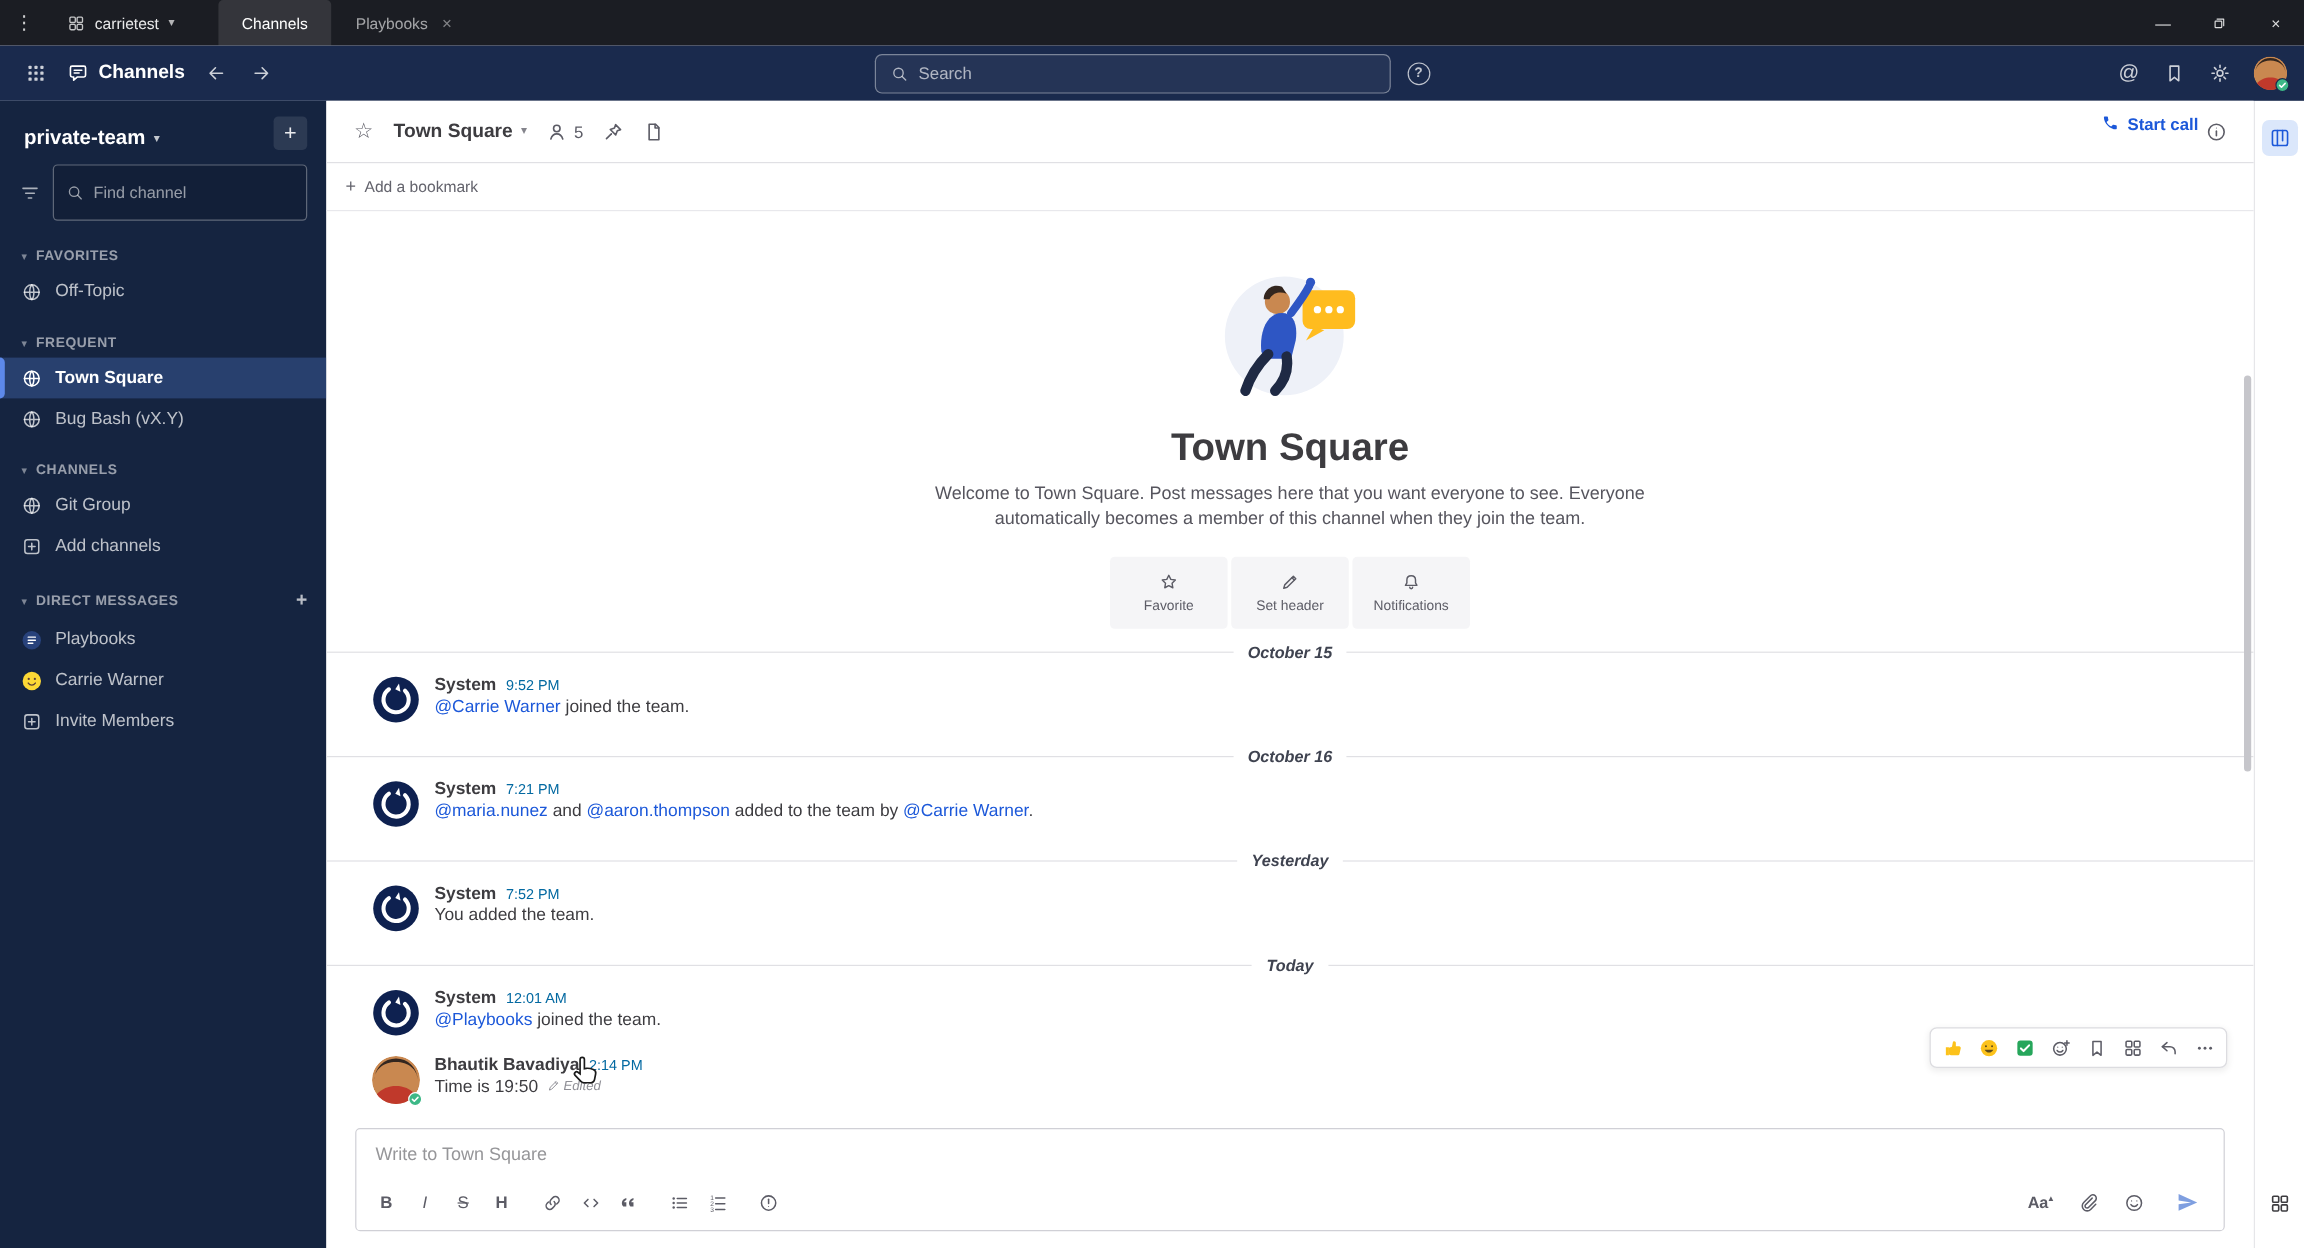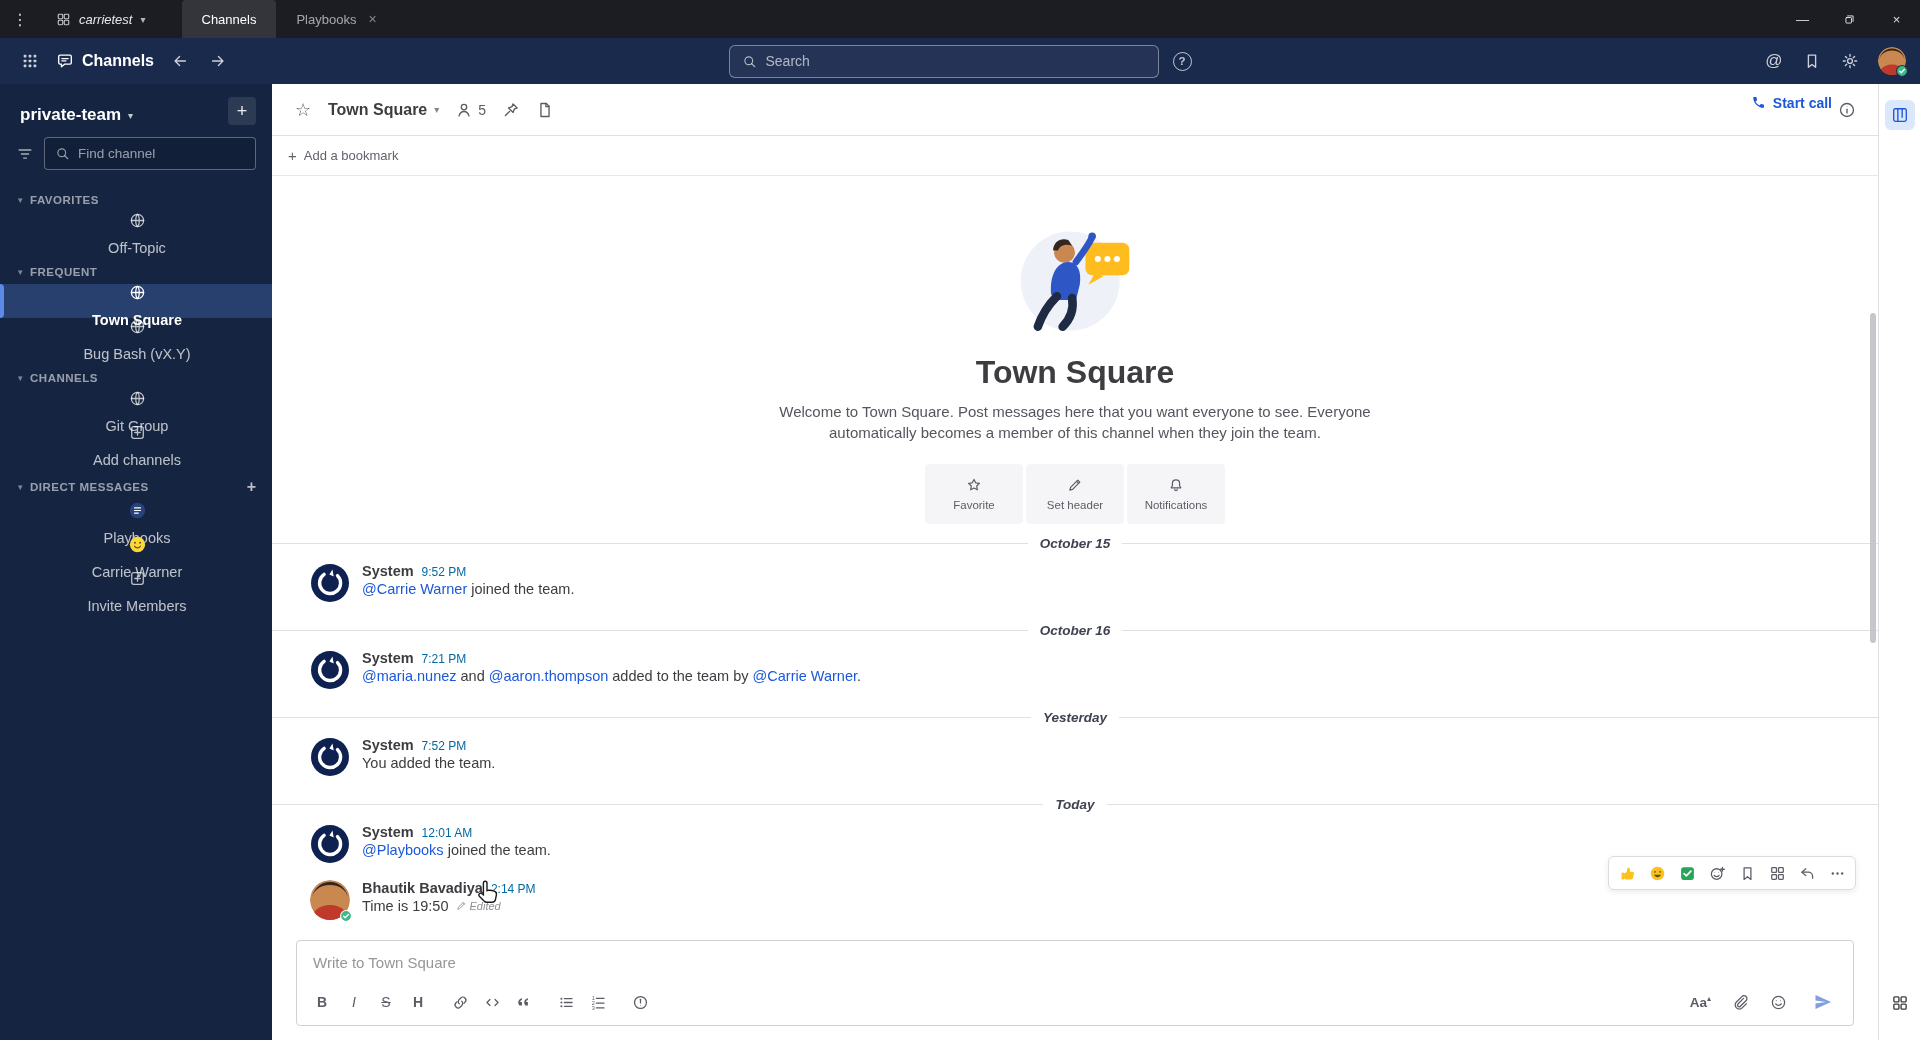--- a/index.html
+++ b/index.html
@@ -10,21 +10,21 @@
   .app { display:flex; flex-direction:column; height:100%; }
   .icon { display:inline-flex; width:18px; height:18px; flex:none; }
   .icon svg { width:100%; height:100%; display:block; }
   .icon.sm { width:15px; height:15px; }
   svg.s * { fill:none; stroke:currentColor; stroke-width:1.5; stroke-linecap:round; stroke-linejoin:round; }
   svg.f * { fill:currentColor; stroke:none; }
 
   
   .titlebar { height:38px; background:#1b1d23; display:flex; align-items:stretch; color:rgba(255,255,255,.78); font-size:13px; flex:none; }
   .tb-menu { width:40px; display:flex; align-items:center; justify-content:center; font-size:16px; }
-  .server-switcher { display:flex; align-items:center; gap:8px; padding:0 16px; color:rgba(255,255,255,.9);font-style:italic; }
+  .server-switcher { display:flex; align-items:center; gap:8px; padding:0 16px; color:rgba(255,255,255,.9); }
   .server-switcher .icon { color:rgba(255,255,255,.75); }
   .glyph.chev { font-size:10px; opacity:.75; }
   .tabs { display:flex; align-items:stretch; margin-left:20px; }
   .tab { display:flex; align-items:center; gap:12px; padding:0 20px; color:rgba(255,255,255,.6); }
   .tab.active { background:rgba(255,255,255,.11); color:#fff; border-radius:4px 4px 0 0; }
   .tab-close { font-size:14px; opacity:.75; }
   .win-controls { margin-left:auto; display:flex; }
   .win-btn { width:47px; display:flex; align-items:center; justify-content:center; font-size:13px; color:rgba(255,255,255,.85); }
   .win-btn .icon { width:13px; height:13px; }
 
@@ -50,26 +50,26 @@
   .workspace { flex:1; display:flex; min-height:0; }
 
   
   .sidebar { width:272px; background:var(--sidebar-bg,#152440); color:rgba(255,255,255,.72); display:flex; flex-direction:column; flex:none; overflow:hidden; }
   .team-row { display:flex; align-items:flex-end; padding:13px 16px 8px 20px; }
   .team-menu { display:flex; align-items:center; gap:7px; color:#fff; }
   .team-name { font-size:17px; font-weight:700; }
   .add-btn { margin-left:auto; width:28px; height:28px; border-radius:4px; background:rgba(255,255,255,.1); color:rgba(255,255,255,.9); font-size:18px; display:flex; align-items:center; justify-content:center; }
   .find-row { display:flex; align-items:center; gap:10px; padding:4px 16px 4px 16px; }
   .filter-btn { color:rgba(255,255,255,.64); display:flex; }
-  .find-box { flex:1; height:33px; border:1px solid rgba(255,255,255,.32); background:rgba(0,0,0,.12); border-radius:4px; display:flex; align-items:center; gap:8px; padding:0 10px; font-size:13.5px; color:rgba(255,255,255,.56); }
+  .find-box { flex:1; height:47px; border:1px solid rgba(255,255,255,.32); background:rgba(0,0,0,.12); border-radius:4px; display:flex; align-items:center; gap:8px; padding:0 10px; font-size:13.5px; color:rgba(255,255,255,.56); }
   .section { margin-top:16px; }
   .section-head { display:flex; align-items:center; gap:7px; padding:4px 16px 6px 18px; font-size:11.5px; font-weight:600; letter-spacing:.5px; color:rgba(255,255,255,.56); }
   .section-head .sec-chev { font-size:9px; opacity:.8; }
   .section-add { margin-left:auto; font-size:16px; color:rgba(255,255,255,.7); }
-  .ch-item { display:flex; align-items:center; gap:11px; height:34px; padding:0 16px 0 18px; font-size:14.5px; color:rgba(255,255,255,.72); position:relative; width:100%; text-align:left;flex-direction:column; }
+  .ch-item { display:flex; align-items:center; gap:11px; height:34px; padding:0 16px 0 18px; font-size:14.5px; color:rgba(255,255,255,.72); position:relative; width:100%; text-align:left; }
   .ch-item.active { background:var(--sidebar-active,#28406e); color:#fff; font-weight:600; }
   .ch-item.active::before { content:""; position:absolute; left:0; top:0; bottom:0; width:4px; background:#5d89ea; border-radius:0 4px 4px 0; }
   .ch-icon { width:17px; height:17px; }
   .ch-icon svg { width:100%; height:100%; }
 
   
   .main { flex:1; display:flex; flex-direction:column; background:#fff; min-width:0; position:relative; }
   .channel-header { height:52px; border-bottom:1px solid #e0e0e4; display:flex; align-items:center; padding:0 16px; gap:4px; flex:none; }
   .icon-btn { width:30px; height:30px; display:flex; align-items:center; justify-content:center; border-radius:4px; color:#5c5c66; }
   .glyph.star { font-size:18px; color:#5c5c66; }

